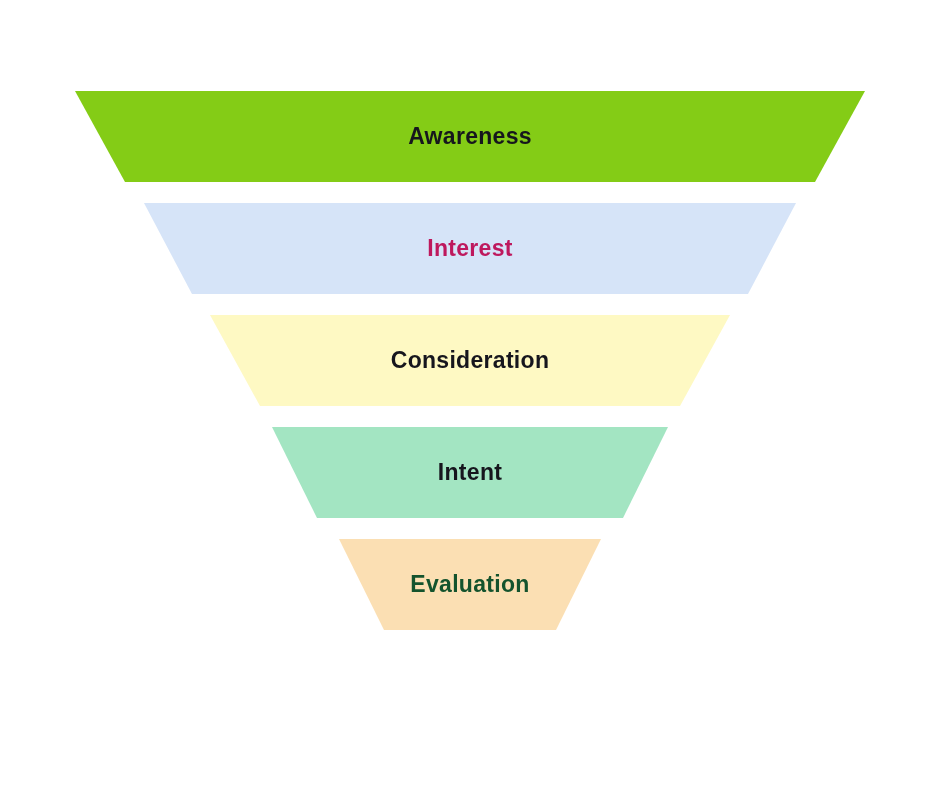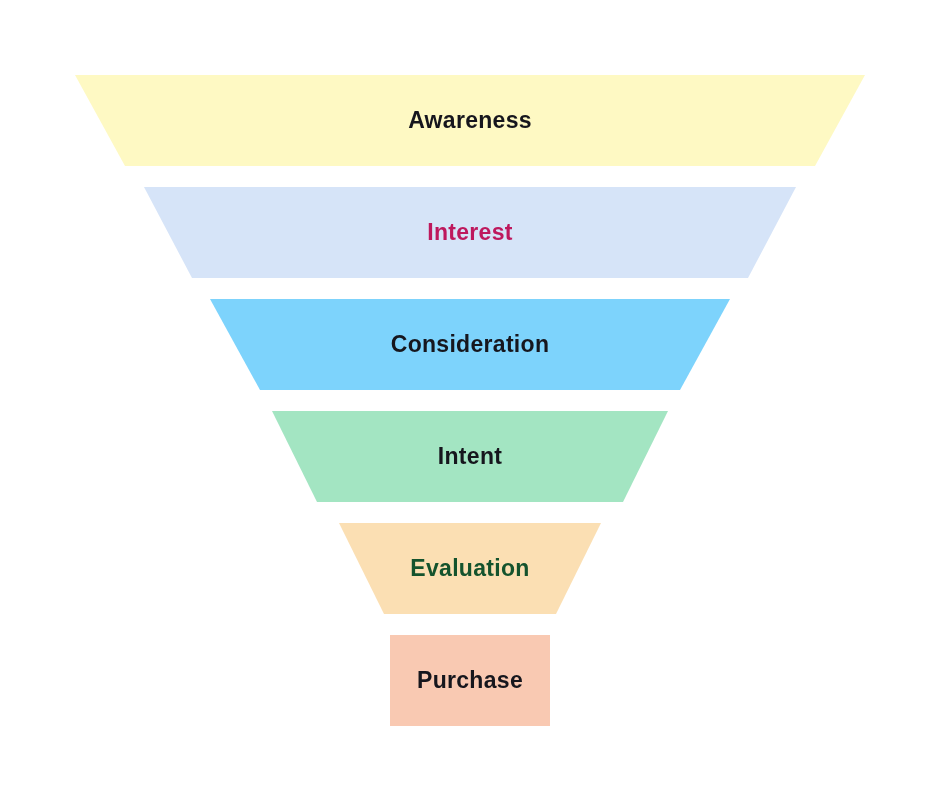--- a/index.html
+++ b/index.html
@@ -41,38 +41,35 @@
     color: #16161d;
     user-select: none;
   }
 </style>
 </head>
 <body>
 
 <div class="canvas">
   <div class="funnel">
 
-    <div class="stage" style="width: 790px; background: #fef9c3; clip-path: polygon(0px 0px, 100% 0px, calc(100% - 50px) 100%, 50px 100%);">
+    <div class="stage" style="width: 790px; background: #84cc16; clip-path: polygon(0px 0px, 100% 0px, calc(100% - 50px) 100%, 50px 100%); margin-top: 16px;">
       <span class="stage-label" style="color: rgb(22, 22, 29);">Awareness</span>
     </div>
 
     <div class="stage" style="width: 652px; background: rgb(214, 228, 248); clip-path: polygon(0px 0px, 100% 0px, calc(100% - 48px) 100%, 48px 100%);">
       <span class="stage-label" style="color: #be185d;">Interest</span>
     </div>
 
-    <div class="stage" style="width: 520px; background: #7dd3fc; clip-path: polygon(0px 0px, 100% 0px, calc(100% - 50px) 100%, 50px 100%);">
+    <div class="stage" style="width: 520px; background: #fef9c3; clip-path: polygon(0px 0px, 100% 0px, calc(100% - 50px) 100%, 50px 100%);">
       <span class="stage-label" style="color: rgb(22, 22, 29);">Consideration</span>
     </div>
 
     <div class="stage" style="width: 396px; background: rgb(163, 229, 194); clip-path: polygon(0px 0px, 100% 0px, calc(100% - 45px) 100%, 45px 100%);">
       <span class="stage-label" style="color: rgb(22, 22, 29);">Intent</span>
     </div>
 
     <div class="stage" style="width: 262px; background: rgb(251, 223, 179); clip-path: polygon(0px 0px, 100% 0px, calc(100% - 45px) 100%, 45px 100%);">
       <span class="stage-label" style="color: #14532d;">Evaluation</span>
     </div>
 
-    <div class="stage" style="width: 160px; background: rgb(249, 201, 178); clip-path: polygon(0px 0px, 100% 0px, calc(100% + 0px) 100%, 0px 100%);">
-      <span class="stage-label" style="color: rgb(22, 22, 29);">Purchase</span>
-    </div>
 
   </div>
 </div>
 
 </body></html>

